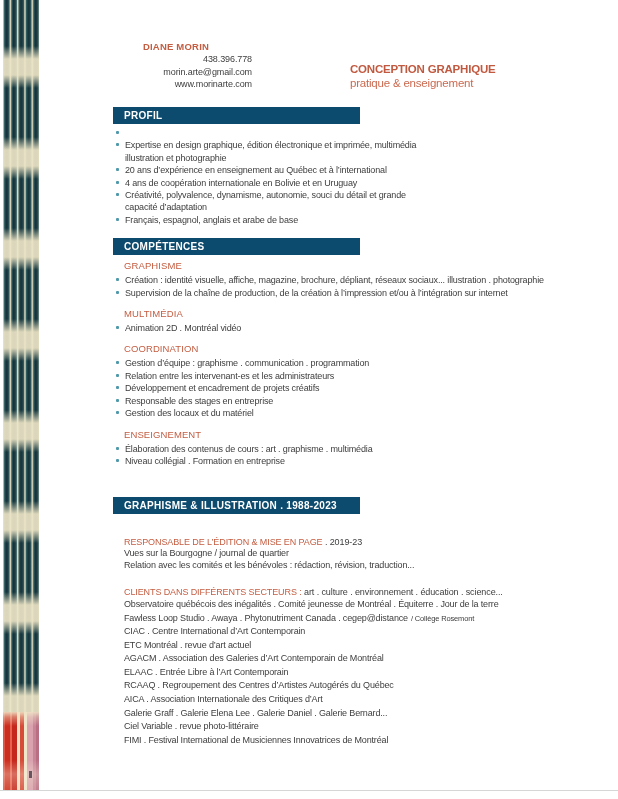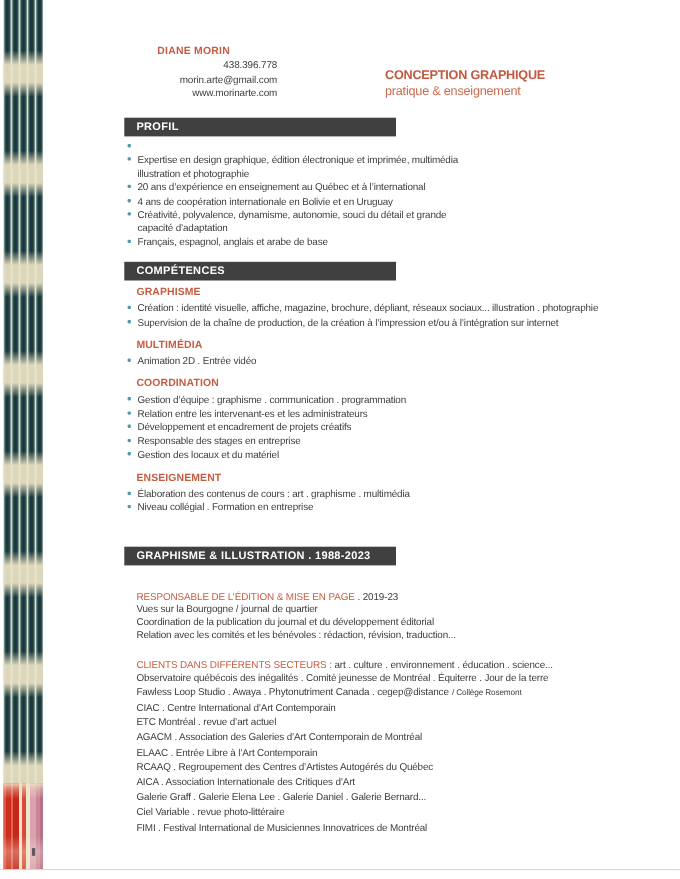--- a/index.html
+++ b/index.html
@@ -41,30 +41,30 @@
   .contact-name{color:#c45d41;font-size:9.5px;font-weight:bold;letter-spacing:0.2px;text-align:center;}
   .contact-line{color:#3d3d3d;font-size:9px;letter-spacing:-0.1px;}
   .doc-title{position:absolute;left:350px;top:62px;line-height:14px;}
   .doc-title-1{color:#c0593f;font-size:11.5px;font-weight:bold;letter-spacing:-0.2px;text-align:center;}
   .doc-title-2{color:#ca6a50;font-size:11.5px;letter-spacing:-0.2px;}
 
   
   .content{position:absolute;left:113px;top:107px;width:475px;}
   .section-bar{
     width:247px;height:17px;line-height:17px;box-sizing:border-box;
-    background:#404040;color:#ffffff;font-weight:bold;font-size:10px;
+    background:#0c4a6e;color:#ffffff;font-weight:bold;font-size:10px;
     padding-left:11px;letter-spacing:0.3px;
   }
   .mt{margin-top:12px;}
   .mt2{margin-top:30px;}
   .bullets{margin-top:3px;}
   .b-row{font-size:9px;line-height:12.4px;color:#3d3d3d;padding-left:3px;letter-spacing:-0.15px;white-space:nowrap;}
   .dot{display:inline-block;width:3px;height:3px;border-radius:1px;background:#4f98ab;margin-right:6px;vertical-align:2px;}
   .b-wrap{padding-left:12px;font-size:9px;line-height:12.4px;color:#3d3d3d;letter-spacing:-0.15px;white-space:nowrap;}
-  .subhead{color:#c45d41;font-size:9.5px;margin:9px 0 2px 11px;letter-spacing:0.1px;font-weight:bold;}
+  .subhead{color:#c45d41;font-size:9.5px;margin:9px 0 2px 11px;letter-spacing:0.1px;}
   .subhead.first{margin-top:5px;}
   .role-line{margin:23px 0 1px 11px;font-size:9px;letter-spacing:-0.1px;white-space:nowrap;}
   .orange{color:#c45d41;}
   .dark{color:#3d3d3d;}
   .plain{margin-left:11px;}
   .p-line{font-size:9px;line-height:11.8px;color:#3d3d3d;letter-spacing:-0.15px;white-space:nowrap;}
   .clients-label{margin:15px 0 1px 11px;font-size:9px;letter-spacing:-0.1px;white-space:nowrap;}
   .clients{margin-left:11px;}
   .c-line{font-size:9px;line-height:13.6px;color:#3d3d3d;letter-spacing:-0.15px;white-space:nowrap;}
   .csmall{font-size:7.5px;margin-left:3px;color:#3d3d3d;}
@@ -117,21 +117,21 @@
     <div class="subhead first">GRAPHISME</div>
     <div class="bullets">
   <div class="b-row"><span class="dot"></span><span class="bt">Création : identité visuelle, affiche, magazine, brochure, dépliant, réseaux sociaux... illustration . photographie</span></div>
 
   <div class="b-row"><span class="dot"></span><span class="bt">Supervision de la chaîne de production, de la création à l’impression et/ou à l’intégration sur internet</span></div>
 
 </div>
 
     <div class="subhead">MULTIMÉDIA</div>
     <div class="bullets">
-  <div class="b-row"><span class="dot"></span><span class="bt">Animation 2D . Entrée vidéo</span></div>
+  <div class="b-row"><span class="dot"></span><span class="bt">Animation 2D . Montréal vidéo</span></div>
 
 </div>
 
     <div class="subhead">COORDINATION</div>
     <div class="bullets">
   <div class="b-row"><span class="dot"></span><span class="bt">Gestion d’équipe : graphisme . communication . programmation</span></div>
 
   <div class="b-row"><span class="dot"></span><span class="bt">Relation entre les intervenant-es et les administrateurs</span></div>
 
   <div class="b-row"><span class="dot"></span><span class="bt">Développement et encadrement de projets créatifs</span></div>
@@ -152,21 +152,20 @@
 </div>
 
     <div class="section-bar mt2">GRAPHISME &amp; ILLUSTRATION . 1988-2023</div>
 
     <div class="role-line">
       <span class="orange">RESPONSABLE DE L’ÉDITION &amp; MISE EN PAGE</span><span class="dark"> . 2019-23</span>
     </div>
     <div class="plain">
   <div class="p-line">Vues sur la Bourgogne / journal de quartier</div>
 
-  <div class="p-line">Coordination de la publication du journal et du développement éditorial</div>
 
   <div class="p-line">Relation avec les comités et les bénévoles : rédaction, révision, traduction...</div>
 </div>
 
     <div class="clients-label">
       <span class="orange">CLIENTS DANS DIFFÉRENTS SECTEURS :</span><span class="dark"> art . culture . environnement . éducation . science...</span>
     </div>
     <div class="clients">
   <div class="c-line"><span>Observatoire québécois des inégalités . Comité jeunesse de Montréal . Équiterre . Jour de la terre</span></div>
 

